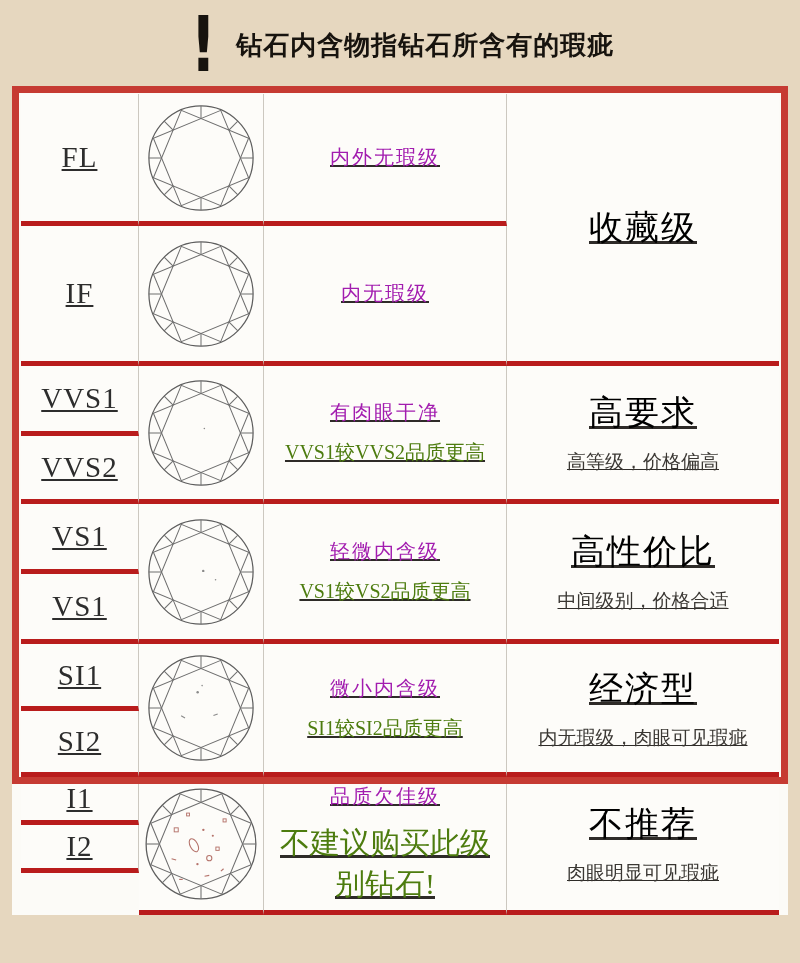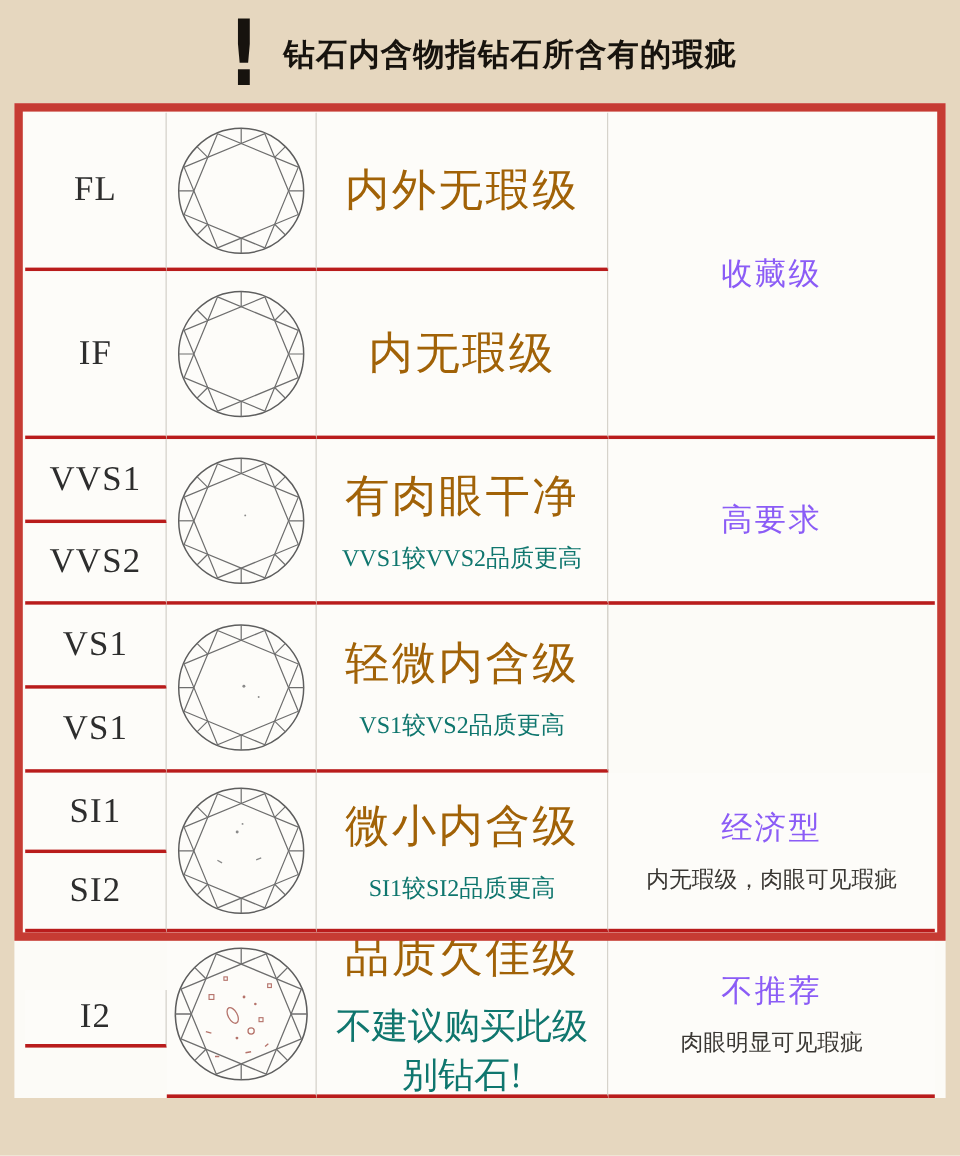--- a/index.html
+++ b/index.html
@@ -27,30 +27,30 @@
   }
   
   .board{position:relative;margin:0 12px;background:#fcfbf7;padding:8px 9px 0;}
   .grid{
     display:grid;
     grid-template-columns:118px 125px 243px 272px;
     grid-template-rows:132px 140px 70px 68px 70px 70px 67px 66px 48px 48px 42px;
   }
   .cell{
     background:#fdfcf9;box-sizing:border-box;
-    border-right:1px solid #ccc8c0;border-bottom:3px solid #b91c1c;
-    display:flex;align-items:center;justify-content:center;
+    border-right:1px solid #ccc8c0;border-bottom:5px solid #b91c1c;
+    display:flex;align-items:center;justify-content:center;text-decoration:underline;
   }
   .cell.c4{border-right:none}
   .grade{font-size:29px;letter-spacing:1px;color:#2d2d2d}
   .desc,.cat{flex-direction:column;gap:13px;text-align:center;padding:4px}
-  .dt{font-size:37px;letter-spacing:2px;color:#a16207}
-  .ds{font-size:20px;color:#0f766e}
+  .dt{font-size:20px;letter-spacing:2px;color:#a21caf}
+  .ds{font-size:20px;color:#4d7c0f}
   .idesc .ds{font-size:30px}
-  .ct{font-size:26px;letter-spacing:2px;color:#8b5cf6}
+  .ct{font-size:34px;letter-spacing:2px;color:#000000}
   .cs{font-size:19px;color:#3a3733}
   .dicon{width:112px;height:112px;display:block}
   .dicon.big{width:118px;height:118px}
   .dicon svg{display:block;width:100%;height:100%}
   .redframe{
     position:absolute;left:0;top:0;width:100%;height:698px;
     border:7px solid #c63b33;box-sizing:border-box;pointer-events:none;
   }
 </style>
 </head>
@@ -67,20 +67,21 @@
   <div class="grid">
 
     <div class="cell grade" style="grid-area:1/1">FL</div>
     <div class="cell grade" style="grid-area:2/1">IF</div>
     <div class="cell grade" style="grid-area:3/1">VVS1</div>
     <div class="cell grade" style="grid-area:4/1">VVS2</div>
     <div class="cell grade" style="grid-area:5/1">VS1</div>
     <div class="cell grade" style="grid-area:6/1">VS1</div>
     <div class="cell grade" style="grid-area:7/1">SI1</div>
     <div class="cell grade" style="grid-area:8/1">SI2</div>
+    <div class="cell grade" style="grid-area:9/1">I1</div>
     <div class="cell grade" style="grid-area:10/1">I2</div>
 
     <div class="cell" style="grid-area:1/2">
       <span class="dicon">
           <svg viewBox="0 0 100 100" xmlns="http://www.w3.org/2000/svg">
             <circle cx="50" cy="50" r="46.5" fill="none" stroke="#5e5e5e" stroke-width="1.1"></circle>
             <polygon points="92.5,32.4 32.4,7.5 7.5,67.6 67.6,92.5" fill="none" stroke="#6e6e6e" stroke-width="0.9"></polygon>
             <polygon points="67.6,7.5 7.5,32.4 32.4,92.5 92.5,67.6" fill="none" stroke="#6e6e6e" stroke-width="0.9"></polygon>
             <line x1="85.2" y1="50.0" x2="96.5" y2="50.0" stroke="#6e6e6e" stroke-width="0.9"></line>
             <line x1="74.9" y1="25.1" x2="82.9" y2="17.1" stroke="#6e6e6e" stroke-width="0.9"></line>
@@ -220,20 +221,25 @@
     <div class="cell desc idesc" style="grid-area:9/3/12/4">
       <div class="dt">品质欠佳级</div>
       <div class="ds">不建议购买此级别钻石!</div>
     </div>
 
     <div class="cell cat c4" style="grid-area:1/4/3/5">
       <div class="ct">收藏级</div>
     </div>
     <div class="cell cat c4" style="grid-area:3/4/5/5">
       <div class="ct">高要求</div>
+      <div class="cs">高等级，价格偏高</div>
+    </div>
+    <div class="cell cat c4" style="grid-area:5/4/7/5">
+      <div class="ct">高性价比</div>
+      <div class="cs">中间级别，价格合适</div>
     </div>
     <div class="cell cat c4" style="grid-area:7/4/9/5">
       <div class="ct">经济型</div>
       <div class="cs">内无瑕级，肉眼可见瑕疵</div>
     </div>
     <div class="cell cat c4" style="grid-area:9/4/12/5">
       <div class="ct">不推荐</div>
       <div class="cs">肉眼明显可见瑕疵</div>
     </div>
 

